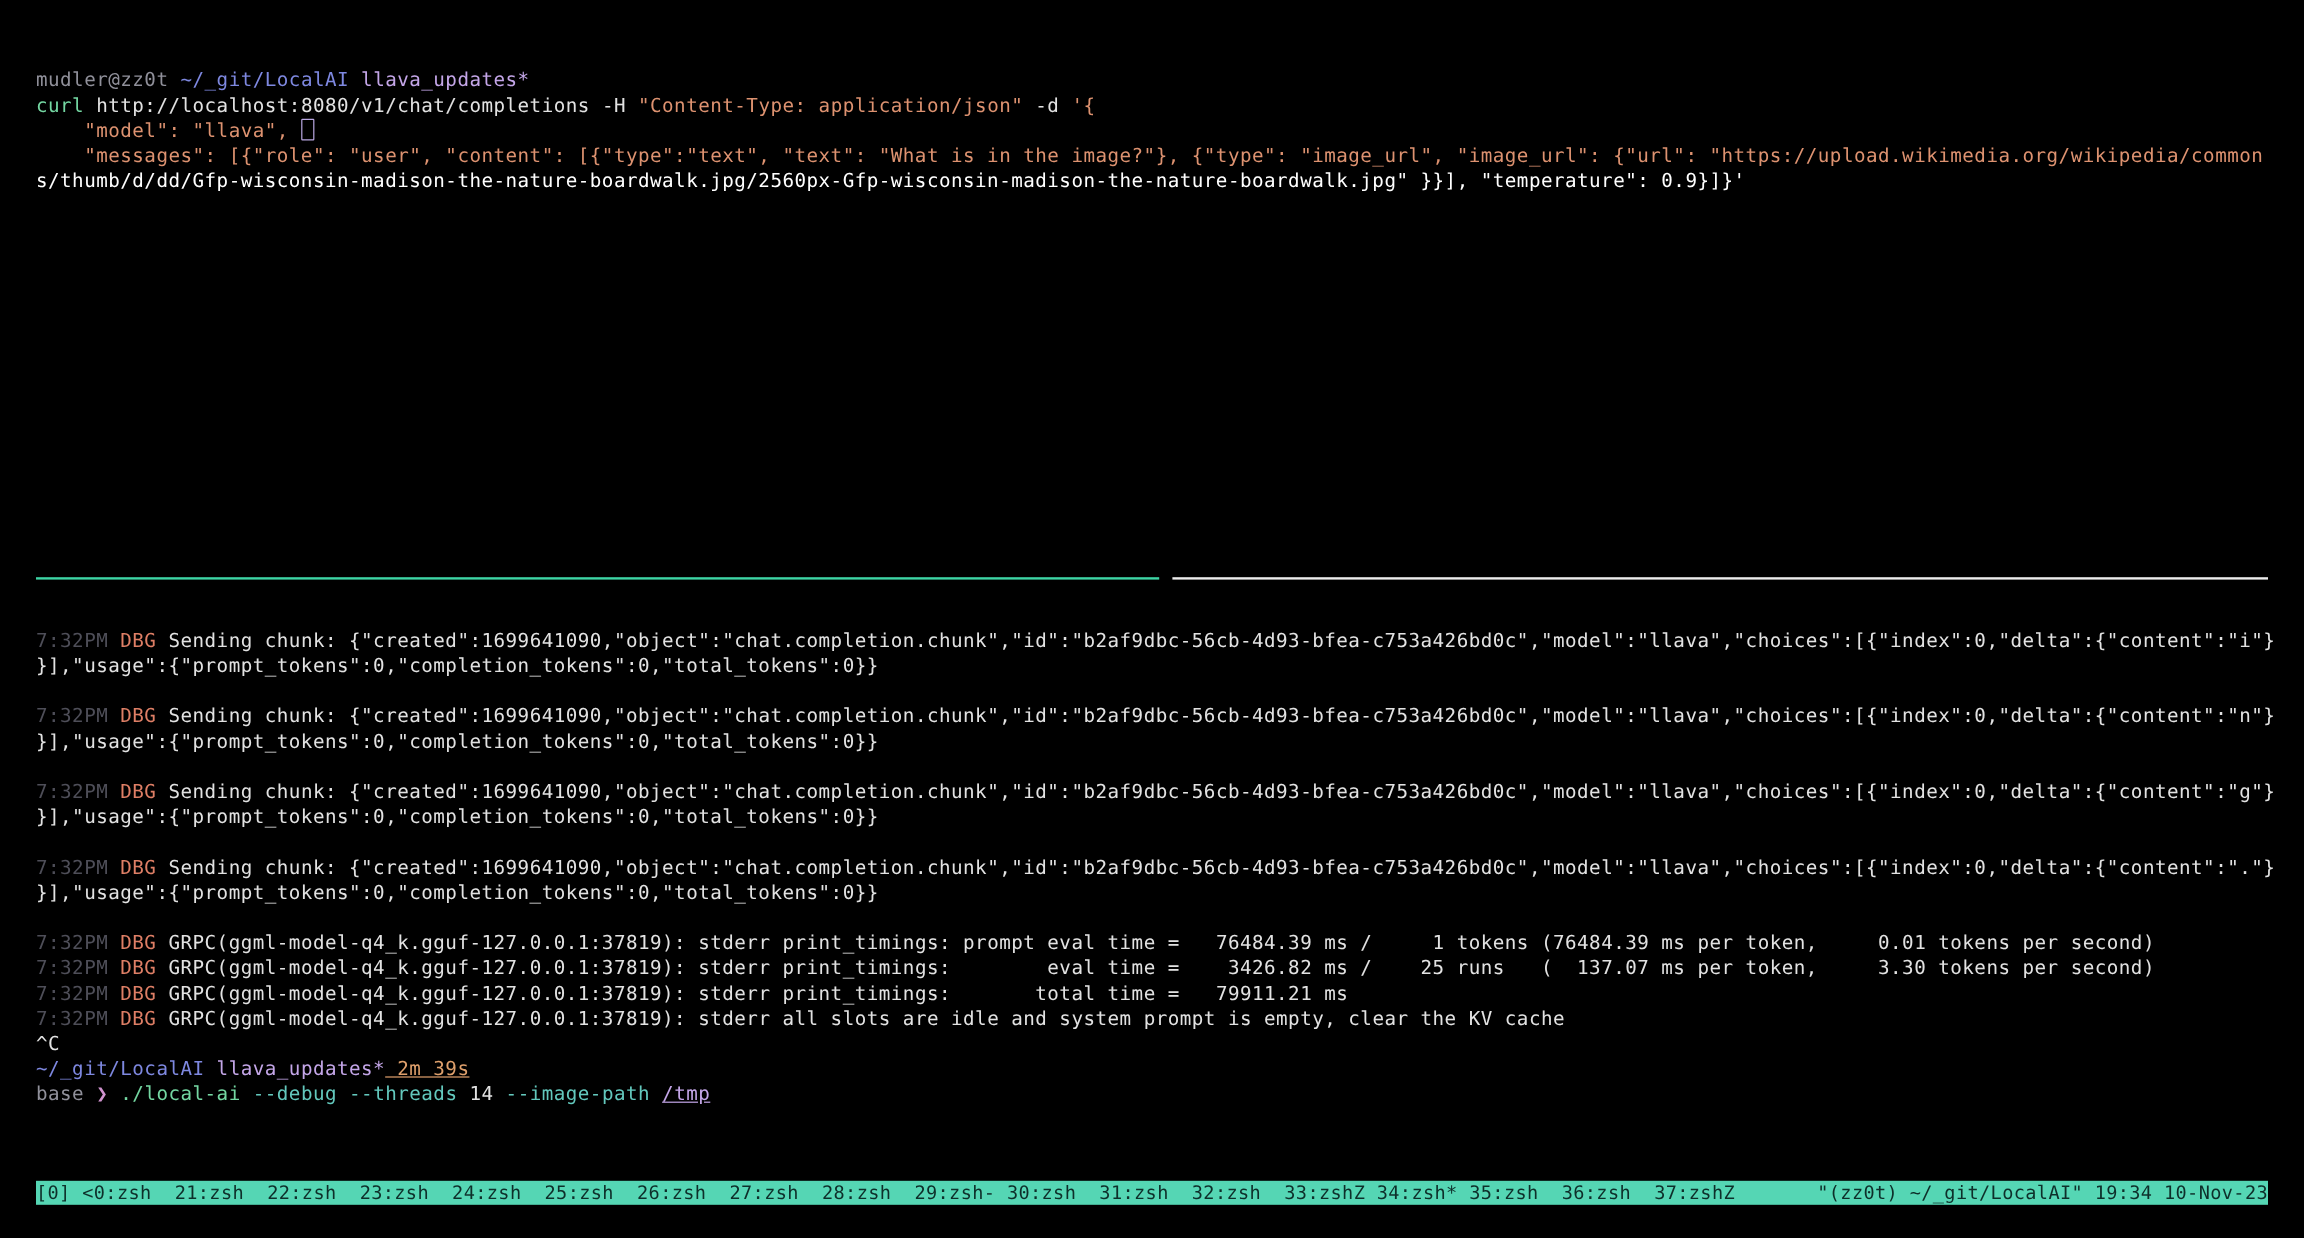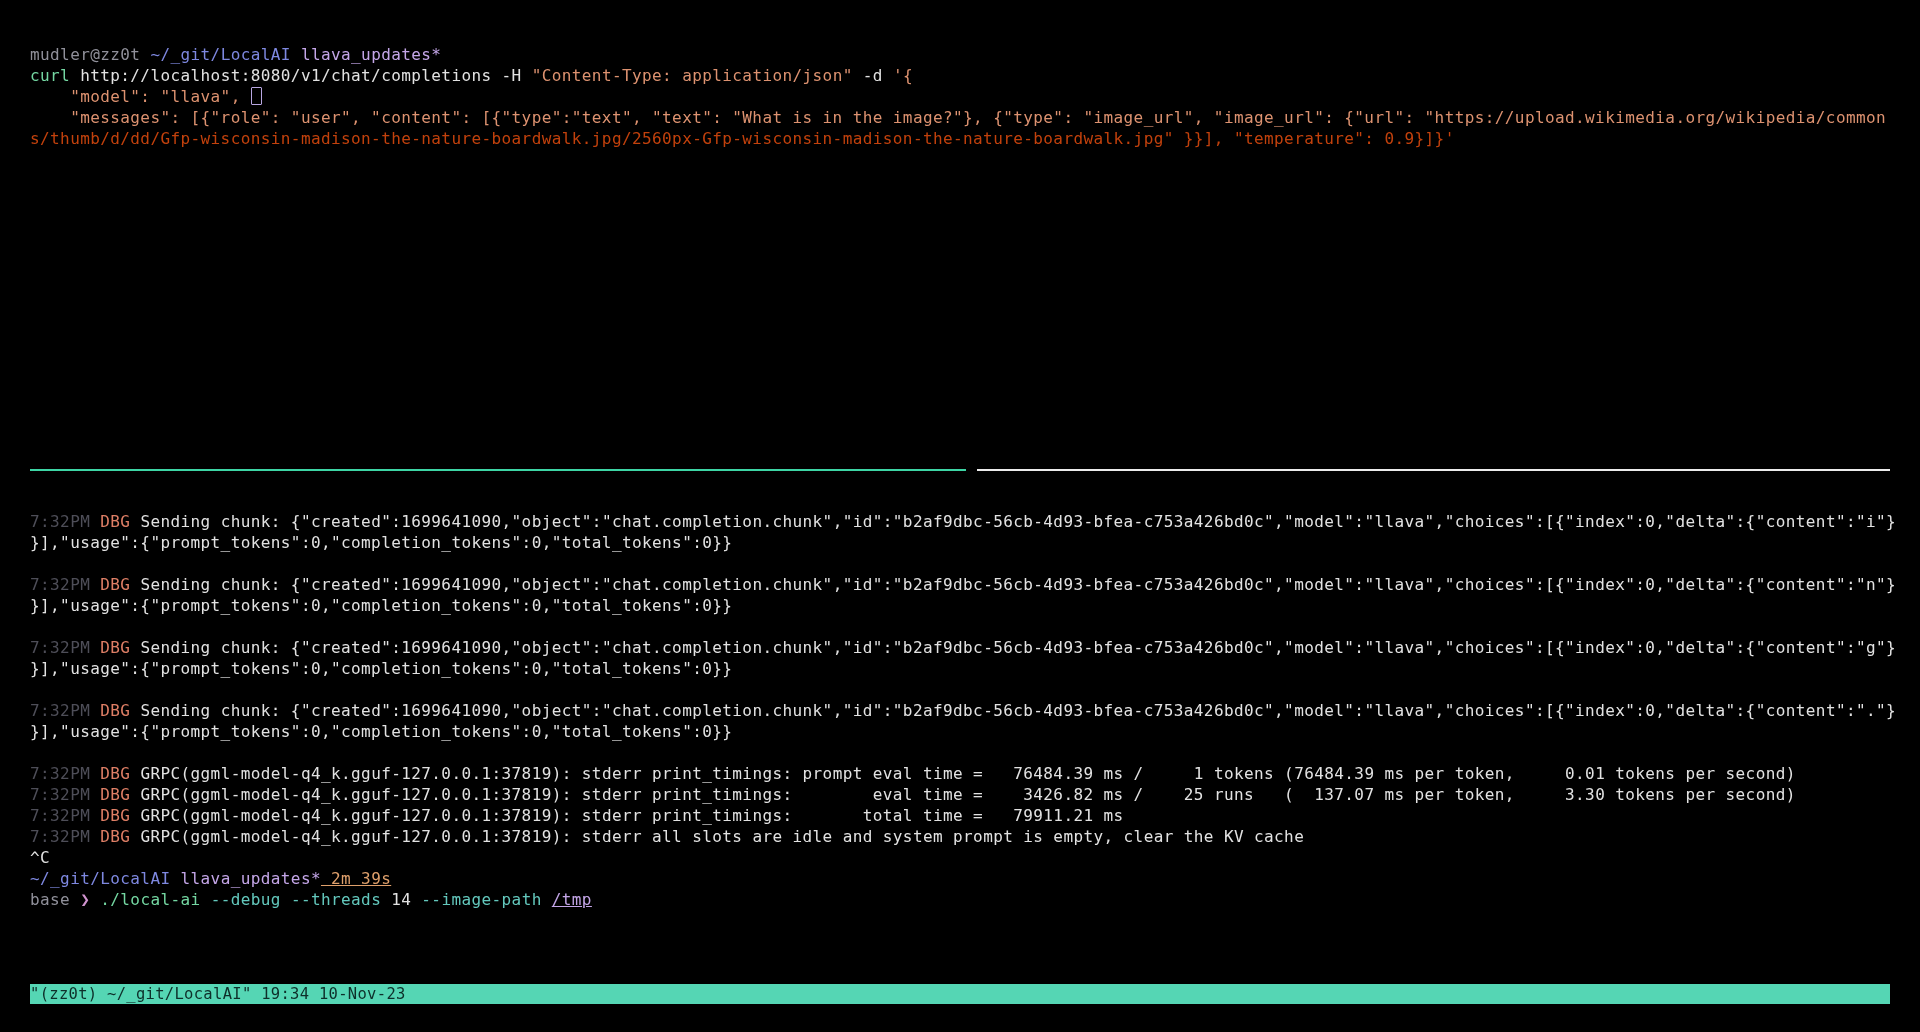--- a/index.html
+++ b/index.html
@@ -1,40 +1,40 @@
 <!DOCTYPE html>
 <html><head>
 <meta charset="utf-8">
 <style>
   html,body{margin:0;padding:0;background:#000;}
   body{width:1920px;height:1032px;overflow:hidden;position:relative;
        font-family:"DejaVu Sans Mono", monospace;font-size:16px;letter-spacing:0.4px;}
   .screen{position:absolute;inset:0;background:#000;}
-  .term{position:absolute;top:44px;left:30px;right:30px;}
+  .term{position:absolute;top:56px;left:30px;right:30px;}
   .row{height:21px;line-height:21px;white-space:pre;}
   .row span{white-space:pre;}
   .divider{display:flex;justify-content:space-between;align-items:flex-start;padding-top:5px;}
   .div-seg{height:2px;display:block;}
   .cursor{display:inline-block;width:9px;height:16px;border:1.5px solid #b9a7e2;
           vertical-align:-3px;border-radius:1px;}
   .statusbar{position:absolute;left:30px;right:30px;top:984px;height:20px;
              display:flex;justify-content:space-between;align-items:center;
              white-space:pre;letter-spacing:0.3px;font-size:15.5px;}
   .sb-left,.sb-right{white-space:pre;}
 </style>
 </head>
 <body>
 
 <div class="screen">
   <div class="term" id="term">
       <div class="row"><span style="color: rgb(144, 144, 154);">mudler@zz0t </span><span style="color: rgb(126, 136, 224);">~/_git/LocalAI</span><span style="color: rgb(196, 166, 232);"> llava_updates*</span></div>
       <div class="row"><span style="color: rgb(116, 215, 162);">curl </span><span style="color: rgb(226, 226, 226);">http://localhost:8080/v1/chat/completions </span><span style="color: rgb(226, 226, 226);">-H </span><span style="color: rgb(221, 146, 112);">"Content-Type: application/json"</span><span style="color: rgb(226, 226, 226);"> -d </span><span style="color: rgb(221, 146, 112);">'{</span></div>
       <div class="row"><span style="color: rgb(221, 146, 112);">    "model": "llava", </span><span class="cursor" style="border-color: rgb(185, 167, 226);"></span></div>
       <div class="row"><span style="color: rgb(221, 146, 112);">    "messages": [{"role": "user", "content": [{"type":"text", "text": "What is in the image?"}, {"type": "image_url", "image_url": {"url": "https://upload.wikimedia.org/wikipedia/common</span></div>
-      <div class="row"><span style="color: #c2410c;">s/thumb/d/dd/Gfp-wisconsin-madison-the-nature-boardwalk.jpg/2560px-Gfp-wisconsin-madison-the-nature-boardwalk.jpg" }}], "temperature": 0.9}]}'</span></div>
+      <div class="row"><span style="color: #ffffff;">s/thumb/d/dd/Gfp-wisconsin-madison-the-nature-boardwalk.jpg/2560px-Gfp-wisconsin-madison-the-nature-boardwalk.jpg" }}], "temperature": 0.9}]}'</span></div>
       <div class="row"></div>
       <div class="row"></div>
       <div class="row"></div>
       <div class="row"></div>
       <div class="row"></div>
       <div class="row"></div>
       <div class="row"></div>
       <div class="row"></div>
       <div class="row"></div>
       <div class="row"></div>
@@ -59,15 +59,16 @@
       <div class="row"></div>
       <div class="row"><span style="color: rgb(78, 78, 88);">7:32PM </span><span style="color: rgb(223, 127, 102);">DBG </span><span style="color: rgb(226, 226, 226);">GRPC(ggml-model-q4_k.gguf-127.0.0.1:37819): stderr print_timings: prompt eval time =   76484.39 ms /     1 tokens (76484.39 ms per token,     0.01 tokens per second)</span></div>
       <div class="row"><span style="color: rgb(78, 78, 88);">7:32PM </span><span style="color: rgb(223, 127, 102);">DBG </span><span style="color: rgb(226, 226, 226);">GRPC(ggml-model-q4_k.gguf-127.0.0.1:37819): stderr print_timings:        eval time =    3426.82 ms /    25 runs   (  137.07 ms per token,     3.30 tokens per second)</span></div>
       <div class="row"><span style="color: rgb(78, 78, 88);">7:32PM </span><span style="color: rgb(223, 127, 102);">DBG </span><span style="color: rgb(226, 226, 226);">GRPC(ggml-model-q4_k.gguf-127.0.0.1:37819): stderr print_timings:       total time =   79911.21 ms</span></div>
       <div class="row"><span style="color: rgb(78, 78, 88);">7:32PM </span><span style="color: rgb(223, 127, 102);">DBG </span><span style="color: rgb(226, 226, 226);">GRPC(ggml-model-q4_k.gguf-127.0.0.1:37819): stderr all slots are idle and system prompt is empty, clear the KV cache</span></div>
       <div class="row"><span style="color: rgb(226, 226, 226);">^C</span></div>
       <div class="row"><span style="color: rgb(126, 136, 224);">~/_git/LocalAI</span><span style="color: rgb(196, 166, 232);"> llava_updates*</span><span style="color: rgb(223, 160, 108); text-decoration: underline;"> 2m 39s</span></div>
       <div class="row"><span style="color: rgb(144, 144, 154);">base </span><span style="color: rgb(209, 147, 207);">❯ </span><span style="color: rgb(116, 215, 162);">./local-ai </span><span style="color: rgb(99, 200, 189);">--debug --threads </span><span style="color: rgb(226, 226, 226);">14 </span><span style="color: rgb(99, 200, 189);">--image-path </span><span style="color: rgb(196, 166, 232); text-decoration: underline;">/tmp</span></div>
     </div>
   <div class="statusbar" style="background: rgb(85, 214, 180); color: rgb(14, 47, 42);">
+    <span class="sb-left">[0] &lt;0:zsh  21:zsh  22:zsh  23:zsh  24:zsh  25:zsh  26:zsh  27:zsh  28:zsh  29:zsh- 30:zsh  31:zsh  32:zsh  33:zshZ 34:zsh* 35:zsh  36:zsh  37:zshZ</span>
     <span class="sb-right">"(zz0t) ~/_git/LocalAI" 19:34 10-Nov-23</span>
   </div>
 </div>
 
 </body></html>

